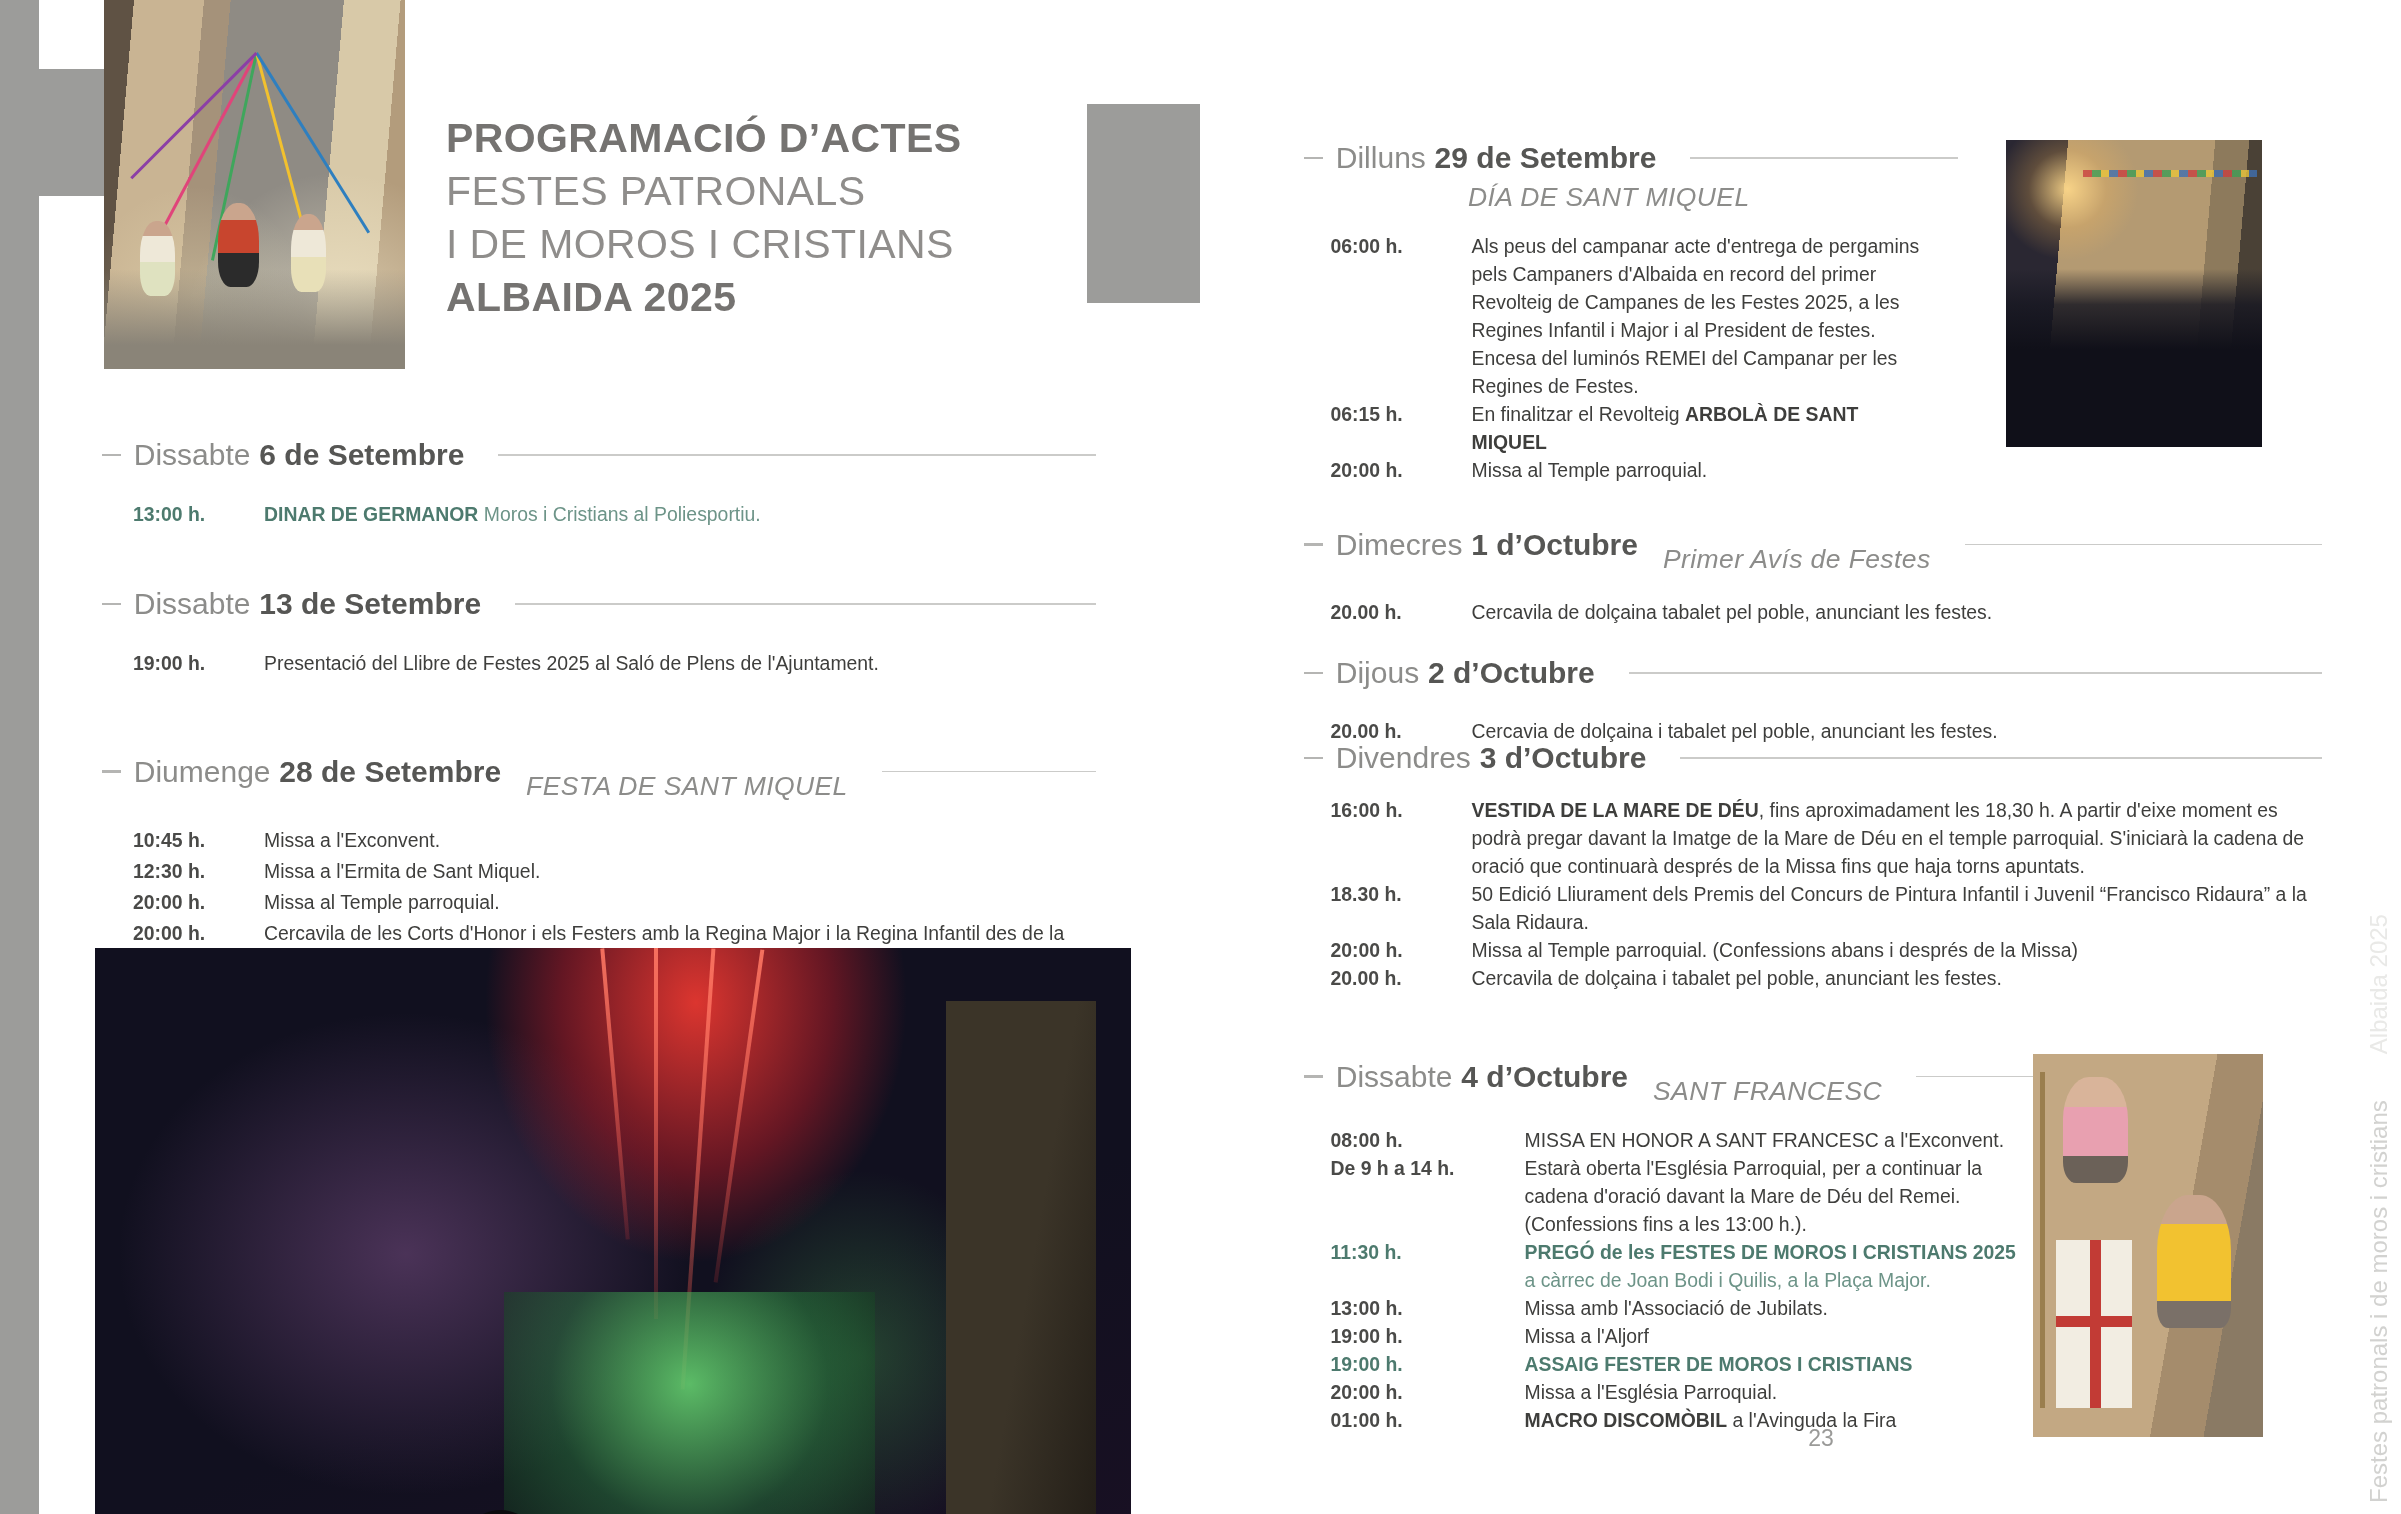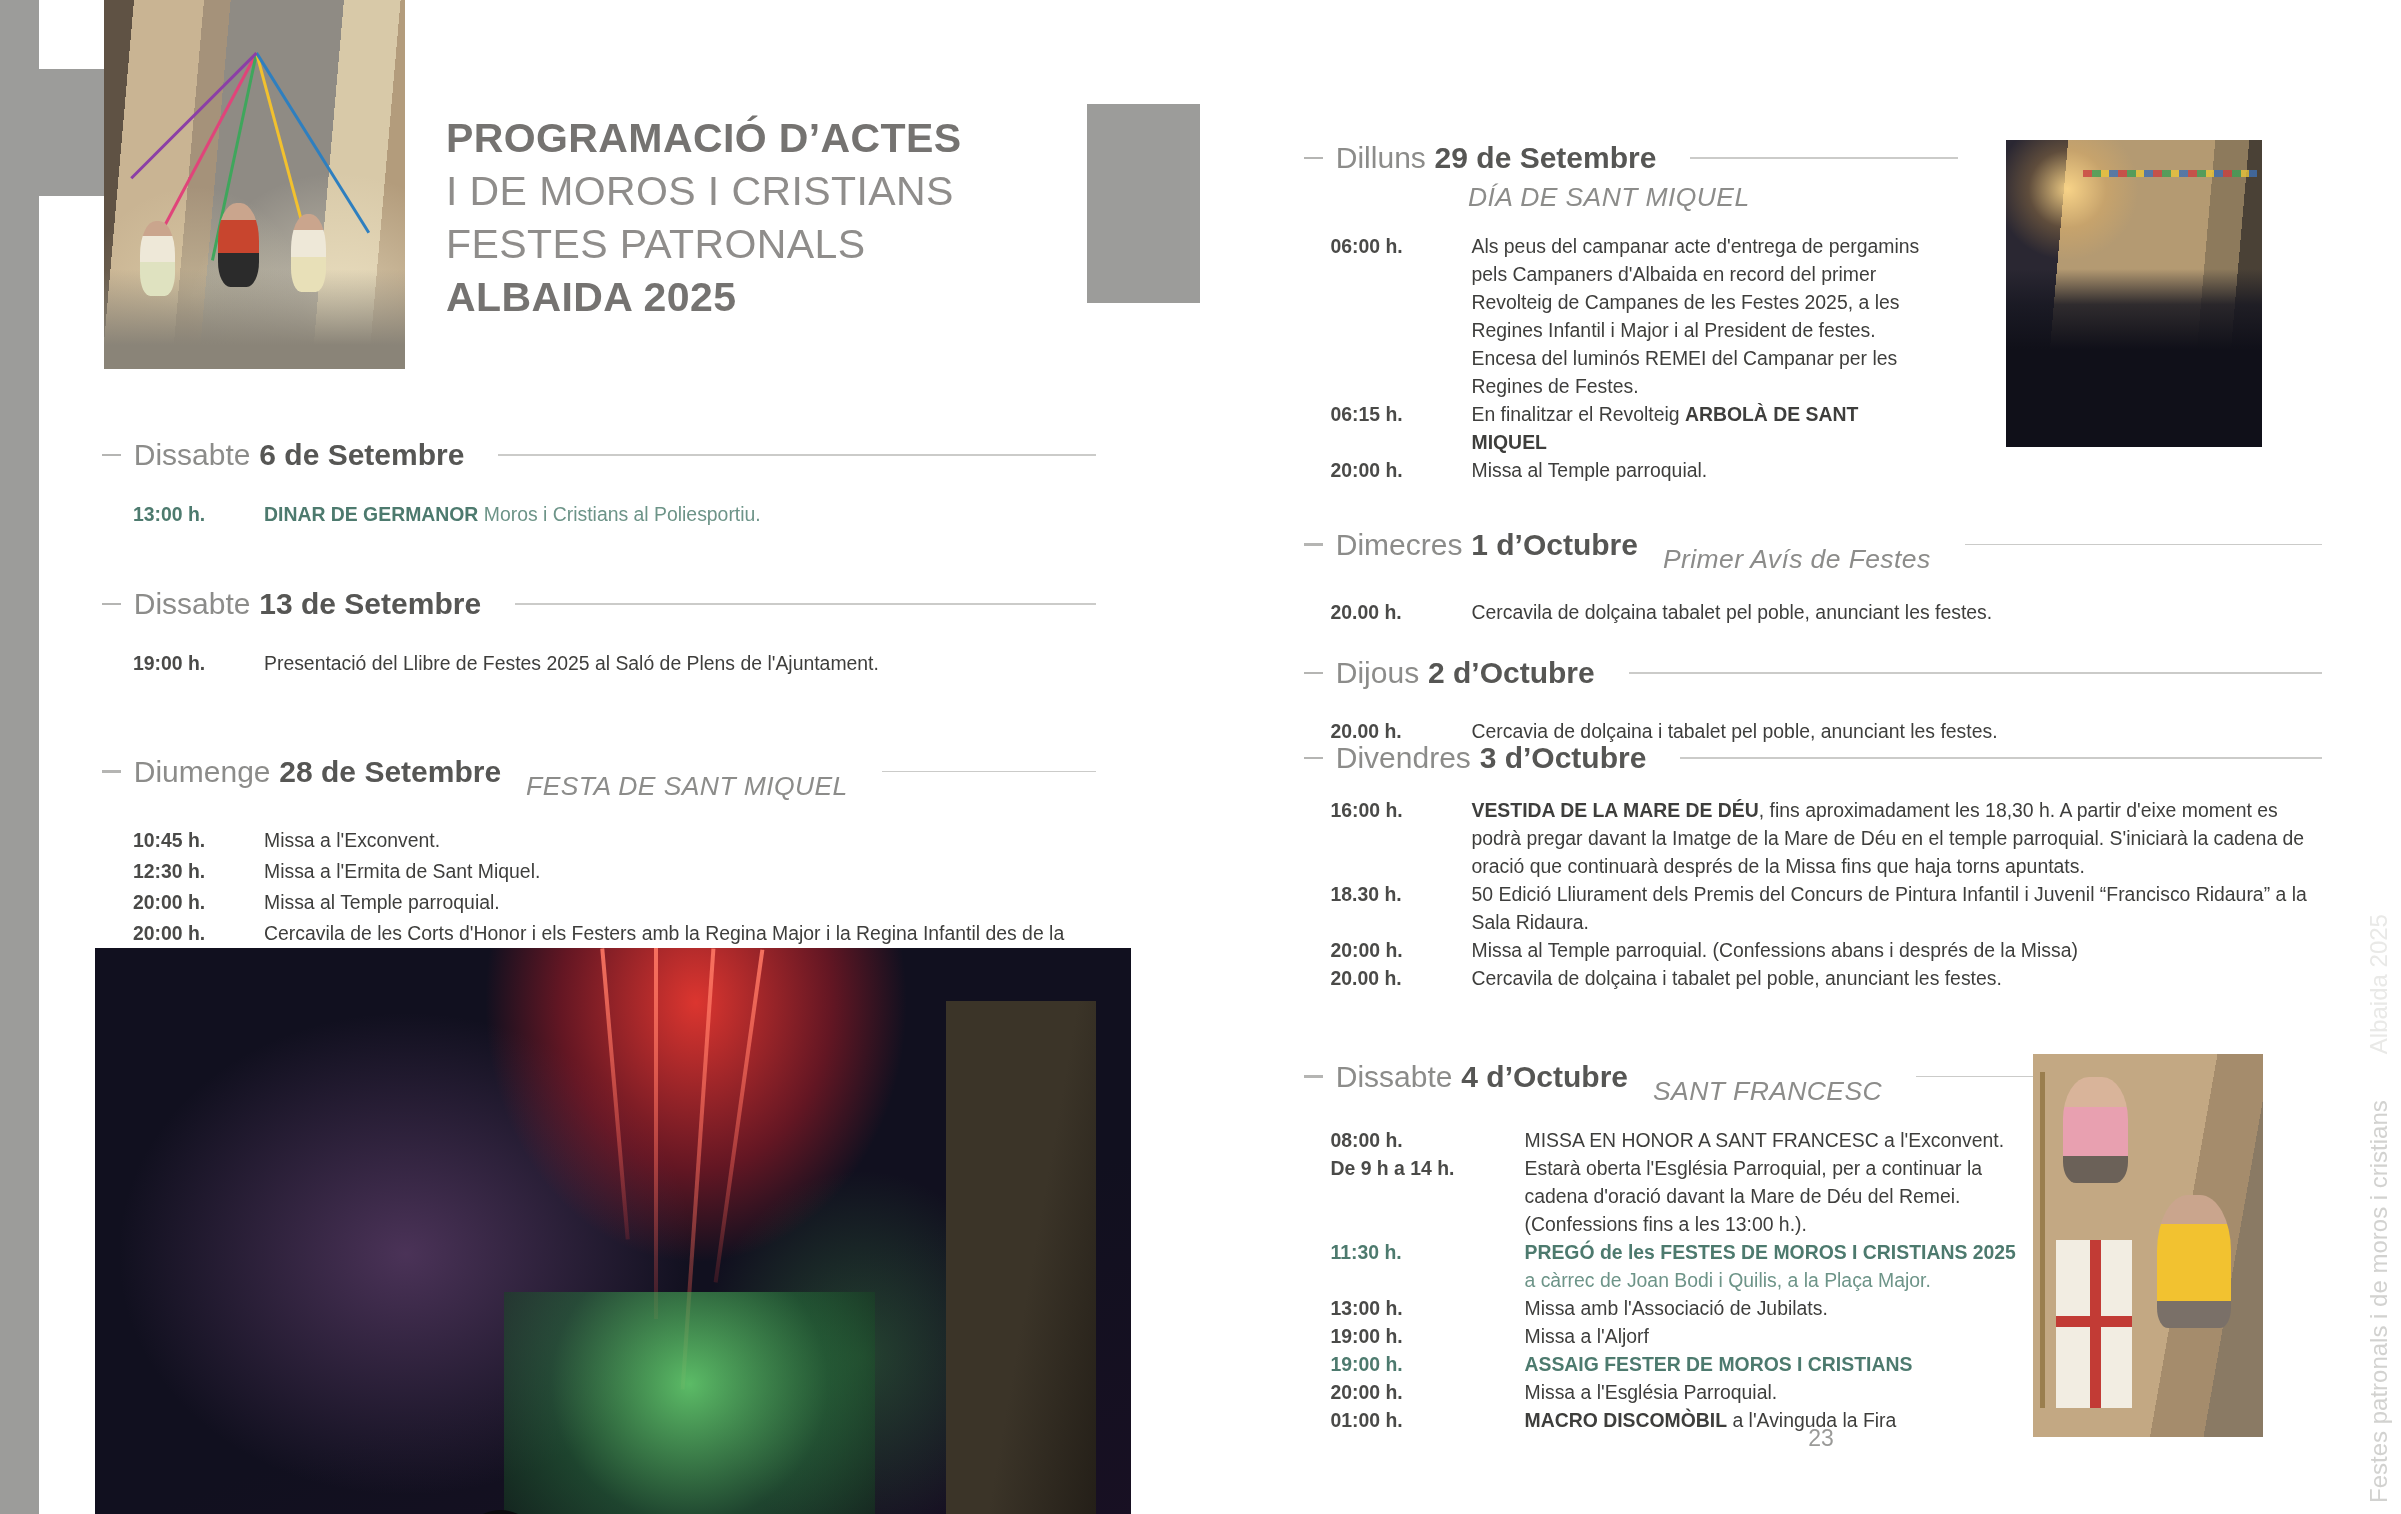--- a/index.html
+++ b/index.html
@@ -127,22 +127,22 @@
   <div class="ribbon" style="background:#2e7fbf;transform:rotate(-32deg);"></div>
   <div class="ribbon" style="background:#8c3fa6;transform:rotate(45deg);height:177px;"></div>
   <div class="crowd"></div>
   <div class="fig" style="left:38%;top:55%;width:41px;height:84px;background:linear-gradient(#caa58d 0 20%,#c8452e 20% 60%,#2b2b2b 60%);"></div>
   <div class="fig" style="left:12%;top:60%;width:35px;height:75px;background:linear-gradient(#caa58d 0 20%,#eee8d8 20% 55%,#dfe2c0 55%);"></div>
   <div class="fig" style="left:62%;top:58%;width:35px;height:78px;background:linear-gradient(#caa58d 0 20%,#eee8d8 20% 55%,#e8e0b8 55%);"></div>
 </div>
 
 <div class="main-title">
   <div class="t-b">PROGRAMACIÓ D’ACTES</div>
+  <div class="t-l">FESTES PATRONALS</div>
   <div class="t-l">I DE MOROS I CRISTIANS</div>
-  <div class="t-l">FESTES PATRONALS</div>
   <div class="t-b">ALBAIDA 2025</div>
 </div>
 
 <div id="left-sections">
     <div class="sec lp-sec lp-s0">
       <div class="hrow">
         <span class="dash"></span>
         <span class="day">Dissabte</span>
         <span class="date">6 de Setembre</span>
         <span class="rule"></span>

